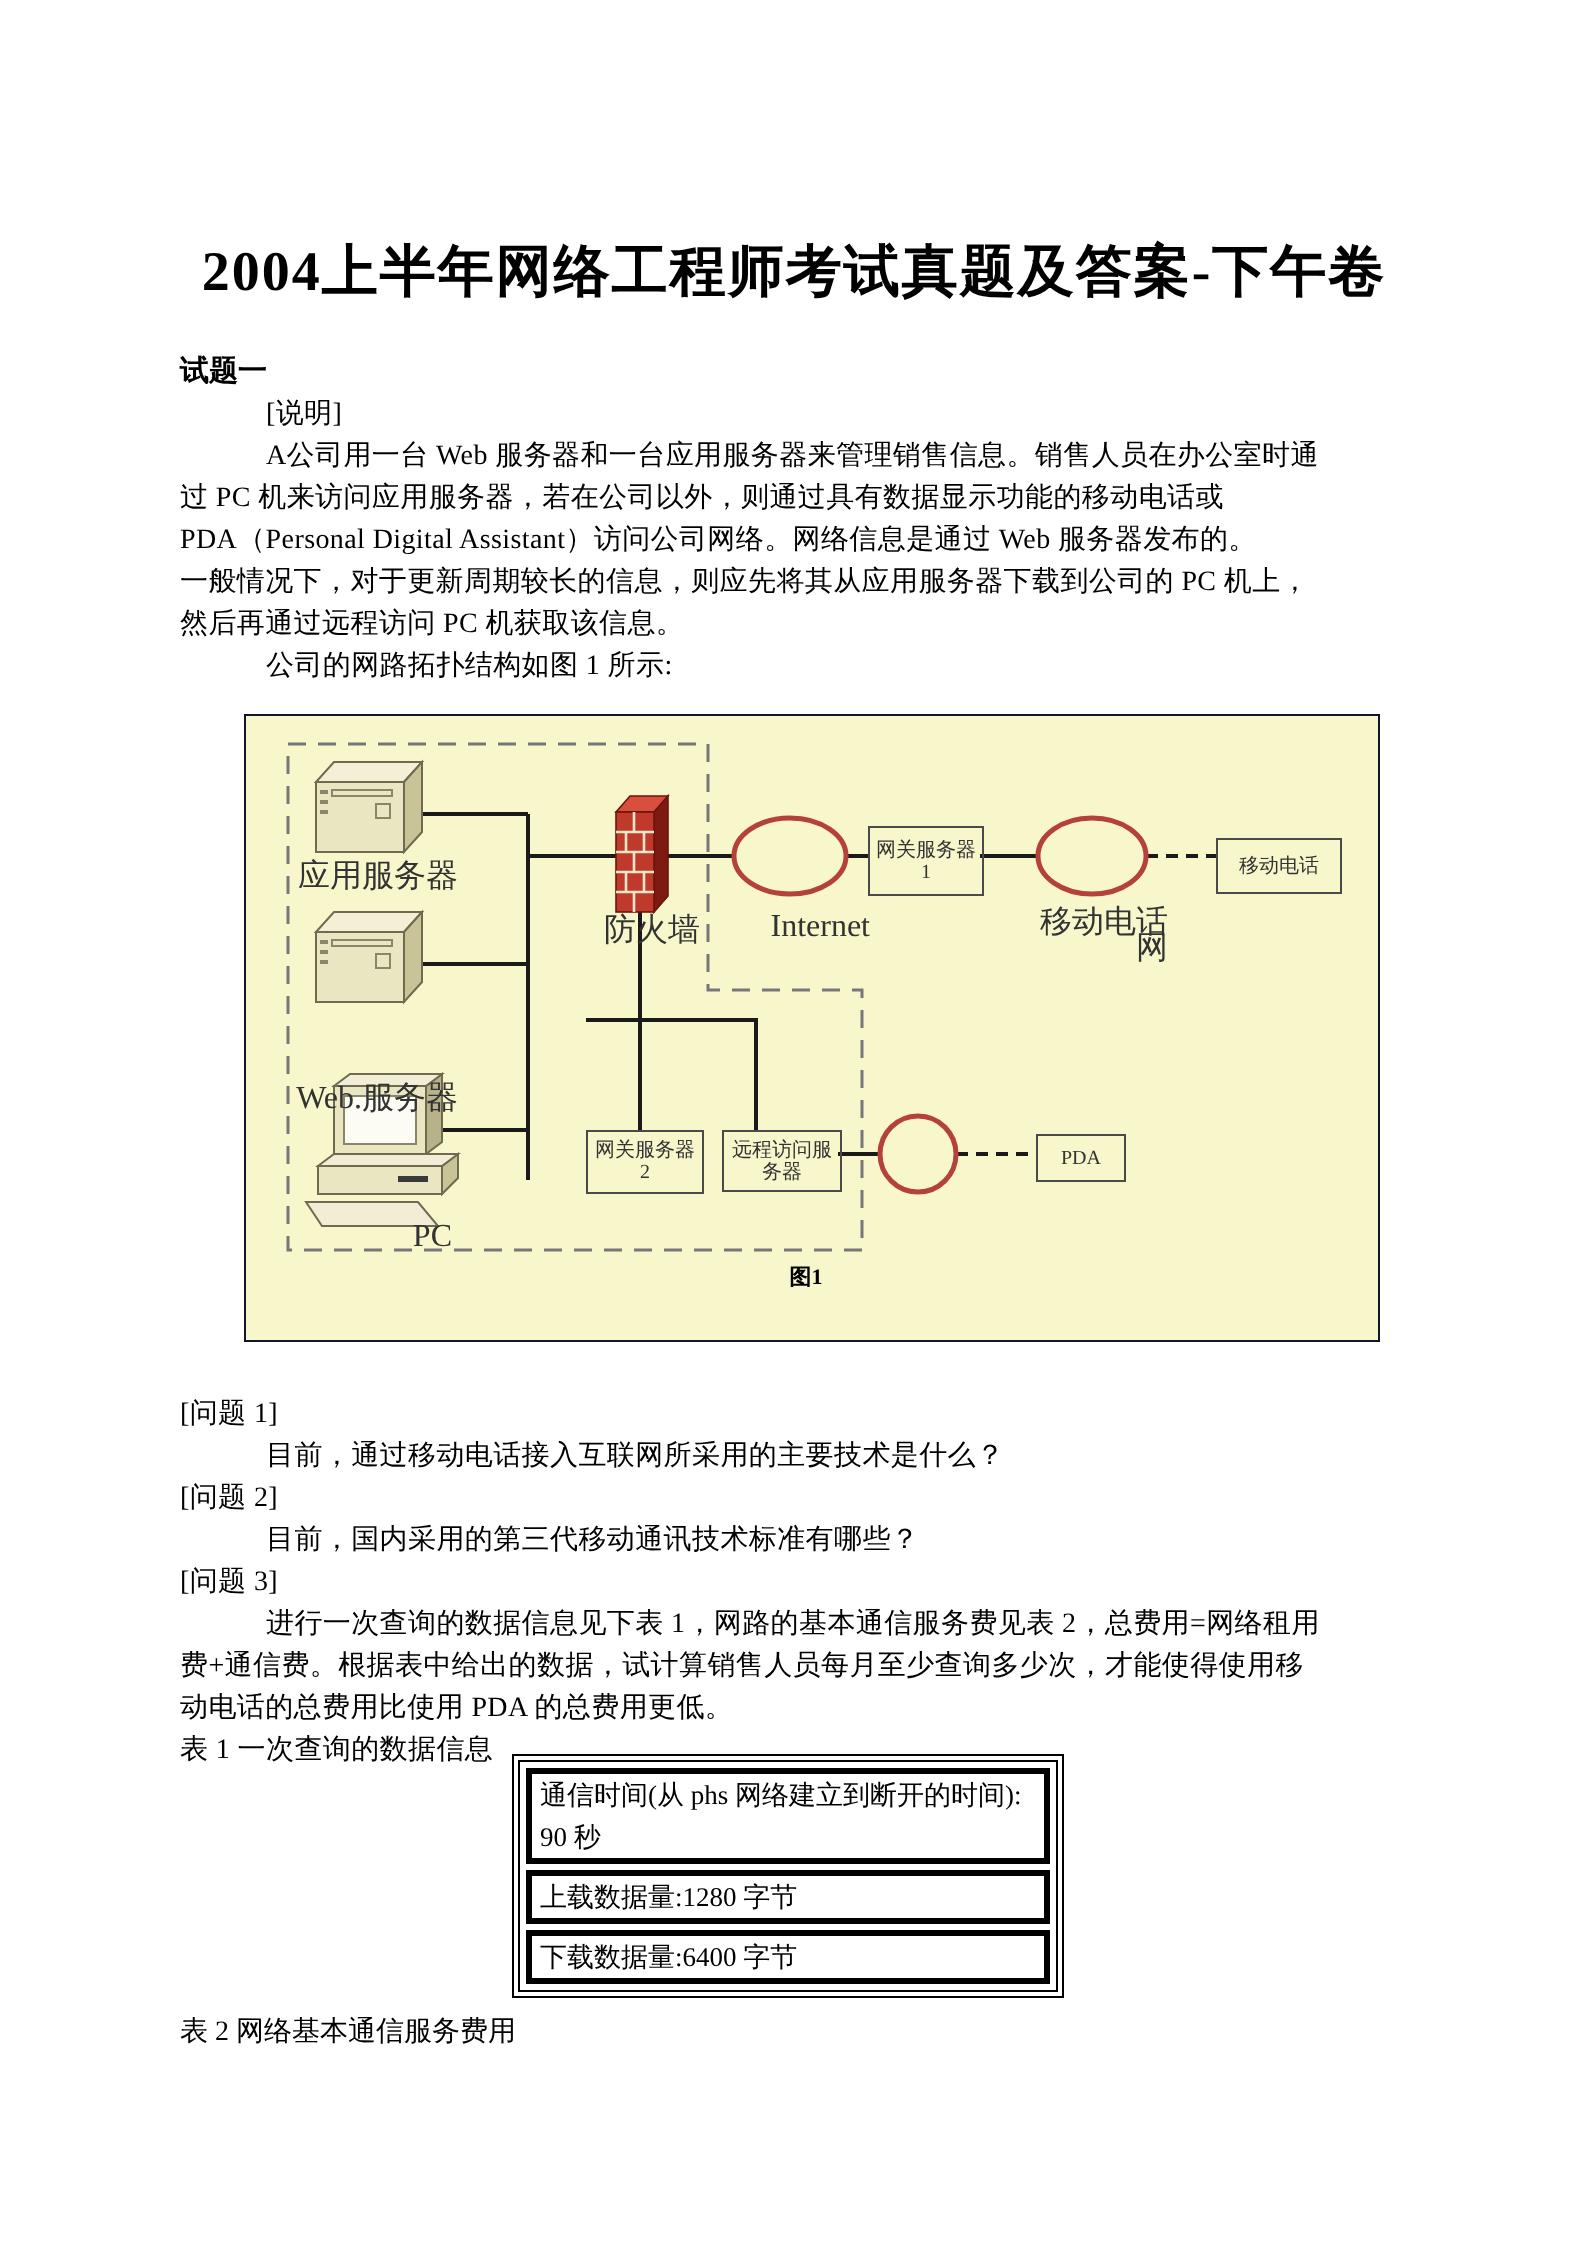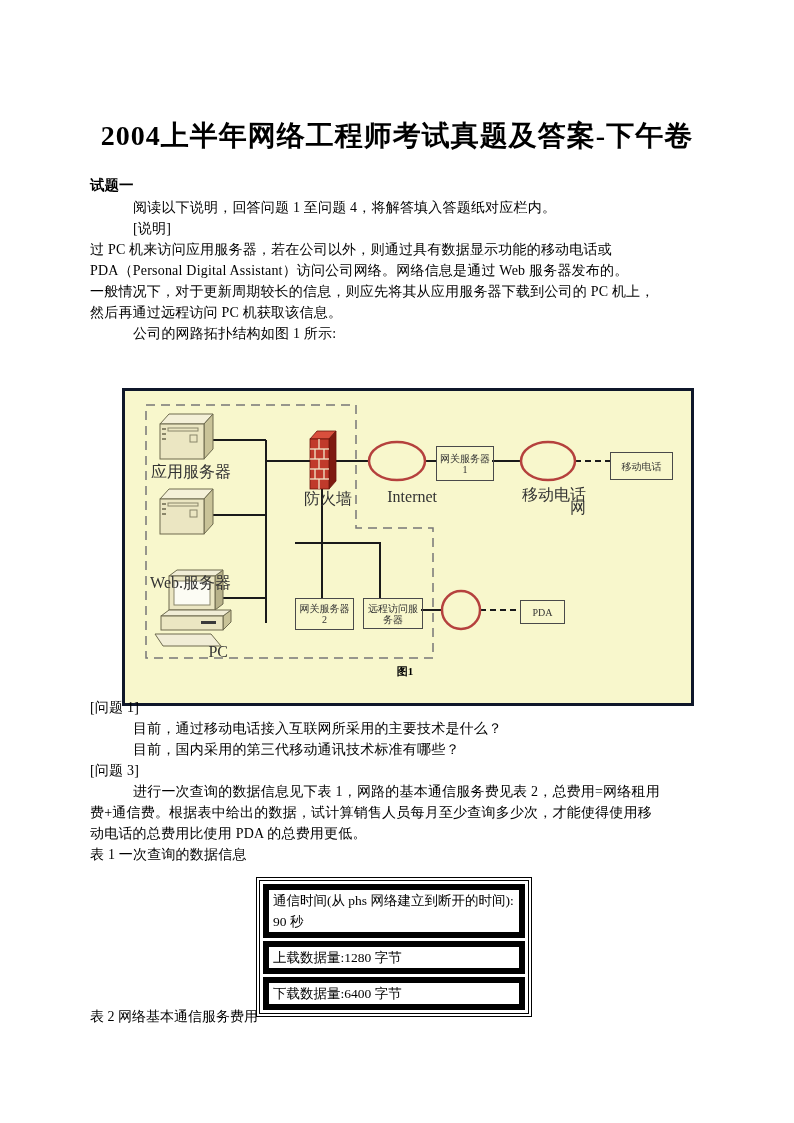--- a/index.html
+++ b/index.html
@@ -9,50 +9,50 @@
              font-size:28px;font-weight:bold;letter-spacing:1px;}
   .sec-heading{position:absolute;top:176px;left:90px;font-size:14.5px;font-weight:bold;}
   .body-block{position:absolute;left:90px;width:630px;font-size:14px;letter-spacing:0.2px;}
   .b1{top:197px;}
   .b2{top:697px;}
   .line{height:21px;line-height:21px;white-space:nowrap;}
   .indent{padding-left:43px;}
   .tbl2-caption{position:absolute;top:1006px;left:90px;font-size:14px;line-height:21px;}
 
   
-  .figure{position:absolute;left:122px;top:388px;width:566px;height:312px;
-          background:#F8F7CC;border:3px solid #0f172a;}
+  .figure{position:absolute;left:122px;top:357px;width:566px;height:312px;
+          background:#F8F7CC;border:1px solid #0f172a;}
   .figure svg{position:absolute;left:0;top:0;}
   .dlabel{position:absolute;font-size:16px;line-height:13px;text-align:right;color:#333;
           font-family:"Liberation Serif","DejaVu Serif",serif;}
   .dbox{position:absolute;border:1px solid #4a4a4a;display:flex;flex-direction:column;
         align-items:center;justify-content:center;font-size:10px;line-height:11px;color:#333;
         text-align:center;}
   .fig-caption{position:absolute;left:240px;top:273px;width:80px;text-align:center;
                font-size:11px;font-weight:bold;}
 
   
   .t1{position:absolute;left:256px;top:877px;width:276px;border:1px solid #000;
       padding:2px;box-sizing:border-box;}
   .t1-inner{border:1px solid #000;padding:3px;}
-  .t1-row{border:6px solid #000000;padding:0 4px;font-size:13.5px;line-height:21px;
+  .t1-row{border:3px solid #000000;padding:0 4px;font-size:13.5px;line-height:21px;
           margin-bottom:3px;white-space:pre-line;}
   .t1-row:last-child{margin-bottom:0;}
 </style>
 </head>
 <body>
 
 <div class="page">
 
   <div class="doc-title">2004上半年网络工程师考试真题及答案-下午卷</div>
   <div class="sec-heading">试题一</div>
 
   <div class="body-block b1">
-    <div class="line indent">阅读以下说明，回答问题 1 至问题 4，将解答填入答题纸对应栏内。</div>
     <div class="line indent">[说明]</div>
+    <div class="line indent">A公司用一台 Web 服务器和一台应用服务器来管理销售信息。销售人员在办公室时通</div>
     <div class="line">过 PC 机来访问应用服务器，若在公司以外，则通过具有数据显示功能的移动电话或</div>
     <div class="line">PDA（Personal Digital Assistant）访问公司网络。网络信息是通过 Web 服务器发布的。</div>
     <div class="line">一般情况下，对于更新周期较长的信息，则应先将其从应用服务器下载到公司的 PC 机上，</div>
     <div class="line">然后再通过远程访问 PC 机获取该信息。</div>
     <div class="line indent">公司的网路拓扑结构如图 1 所示:</div>
   </div>
 
   <div class="figure">
     <svg width="566" height="312" viewBox="0 0 566 312">
 
@@ -156,20 +156,21 @@
     <div class="dlabel" style="left:30px;top:254px;width:73px;">PC</div>
     <div class="dlabel" style="left:167px;top:101px;width:60px;">防火墙</div>
     <div class="dlabel" style="left:232px;top:99px;width:80px;">Internet</div>
     <div class="dlabel" style="left:385px;top:97px;width:76px;">移动电话网</div>
     <div class="fig-caption">图1</div>
   </div>
 
   <div class="body-block b2">
     <div class="line">[问题 1]</div>
     <div class="line indent">目前，通过移动电话接入互联网所采用的主要技术是什么？</div>
+    <div class="line">[问题 2]</div>
     <div class="line indent">目前，国内采用的第三代移动通讯技术标准有哪些？</div>
     <div class="line">[问题 3]</div>
     <div class="line indent">进行一次查询的数据信息见下表 1，网路的基本通信服务费见表 2，总费用=网络租用</div>
     <div class="line">费+通信费。根据表中给出的数据，试计算销售人员每月至少查询多少次，才能使得使用移</div>
     <div class="line">动电话的总费用比使用 PDA 的总费用更低。</div>
     <div class="line">表 1 一次查询的数据信息</div>
   </div>
 
   <div class="t1">
     <div class="t1-inner">

